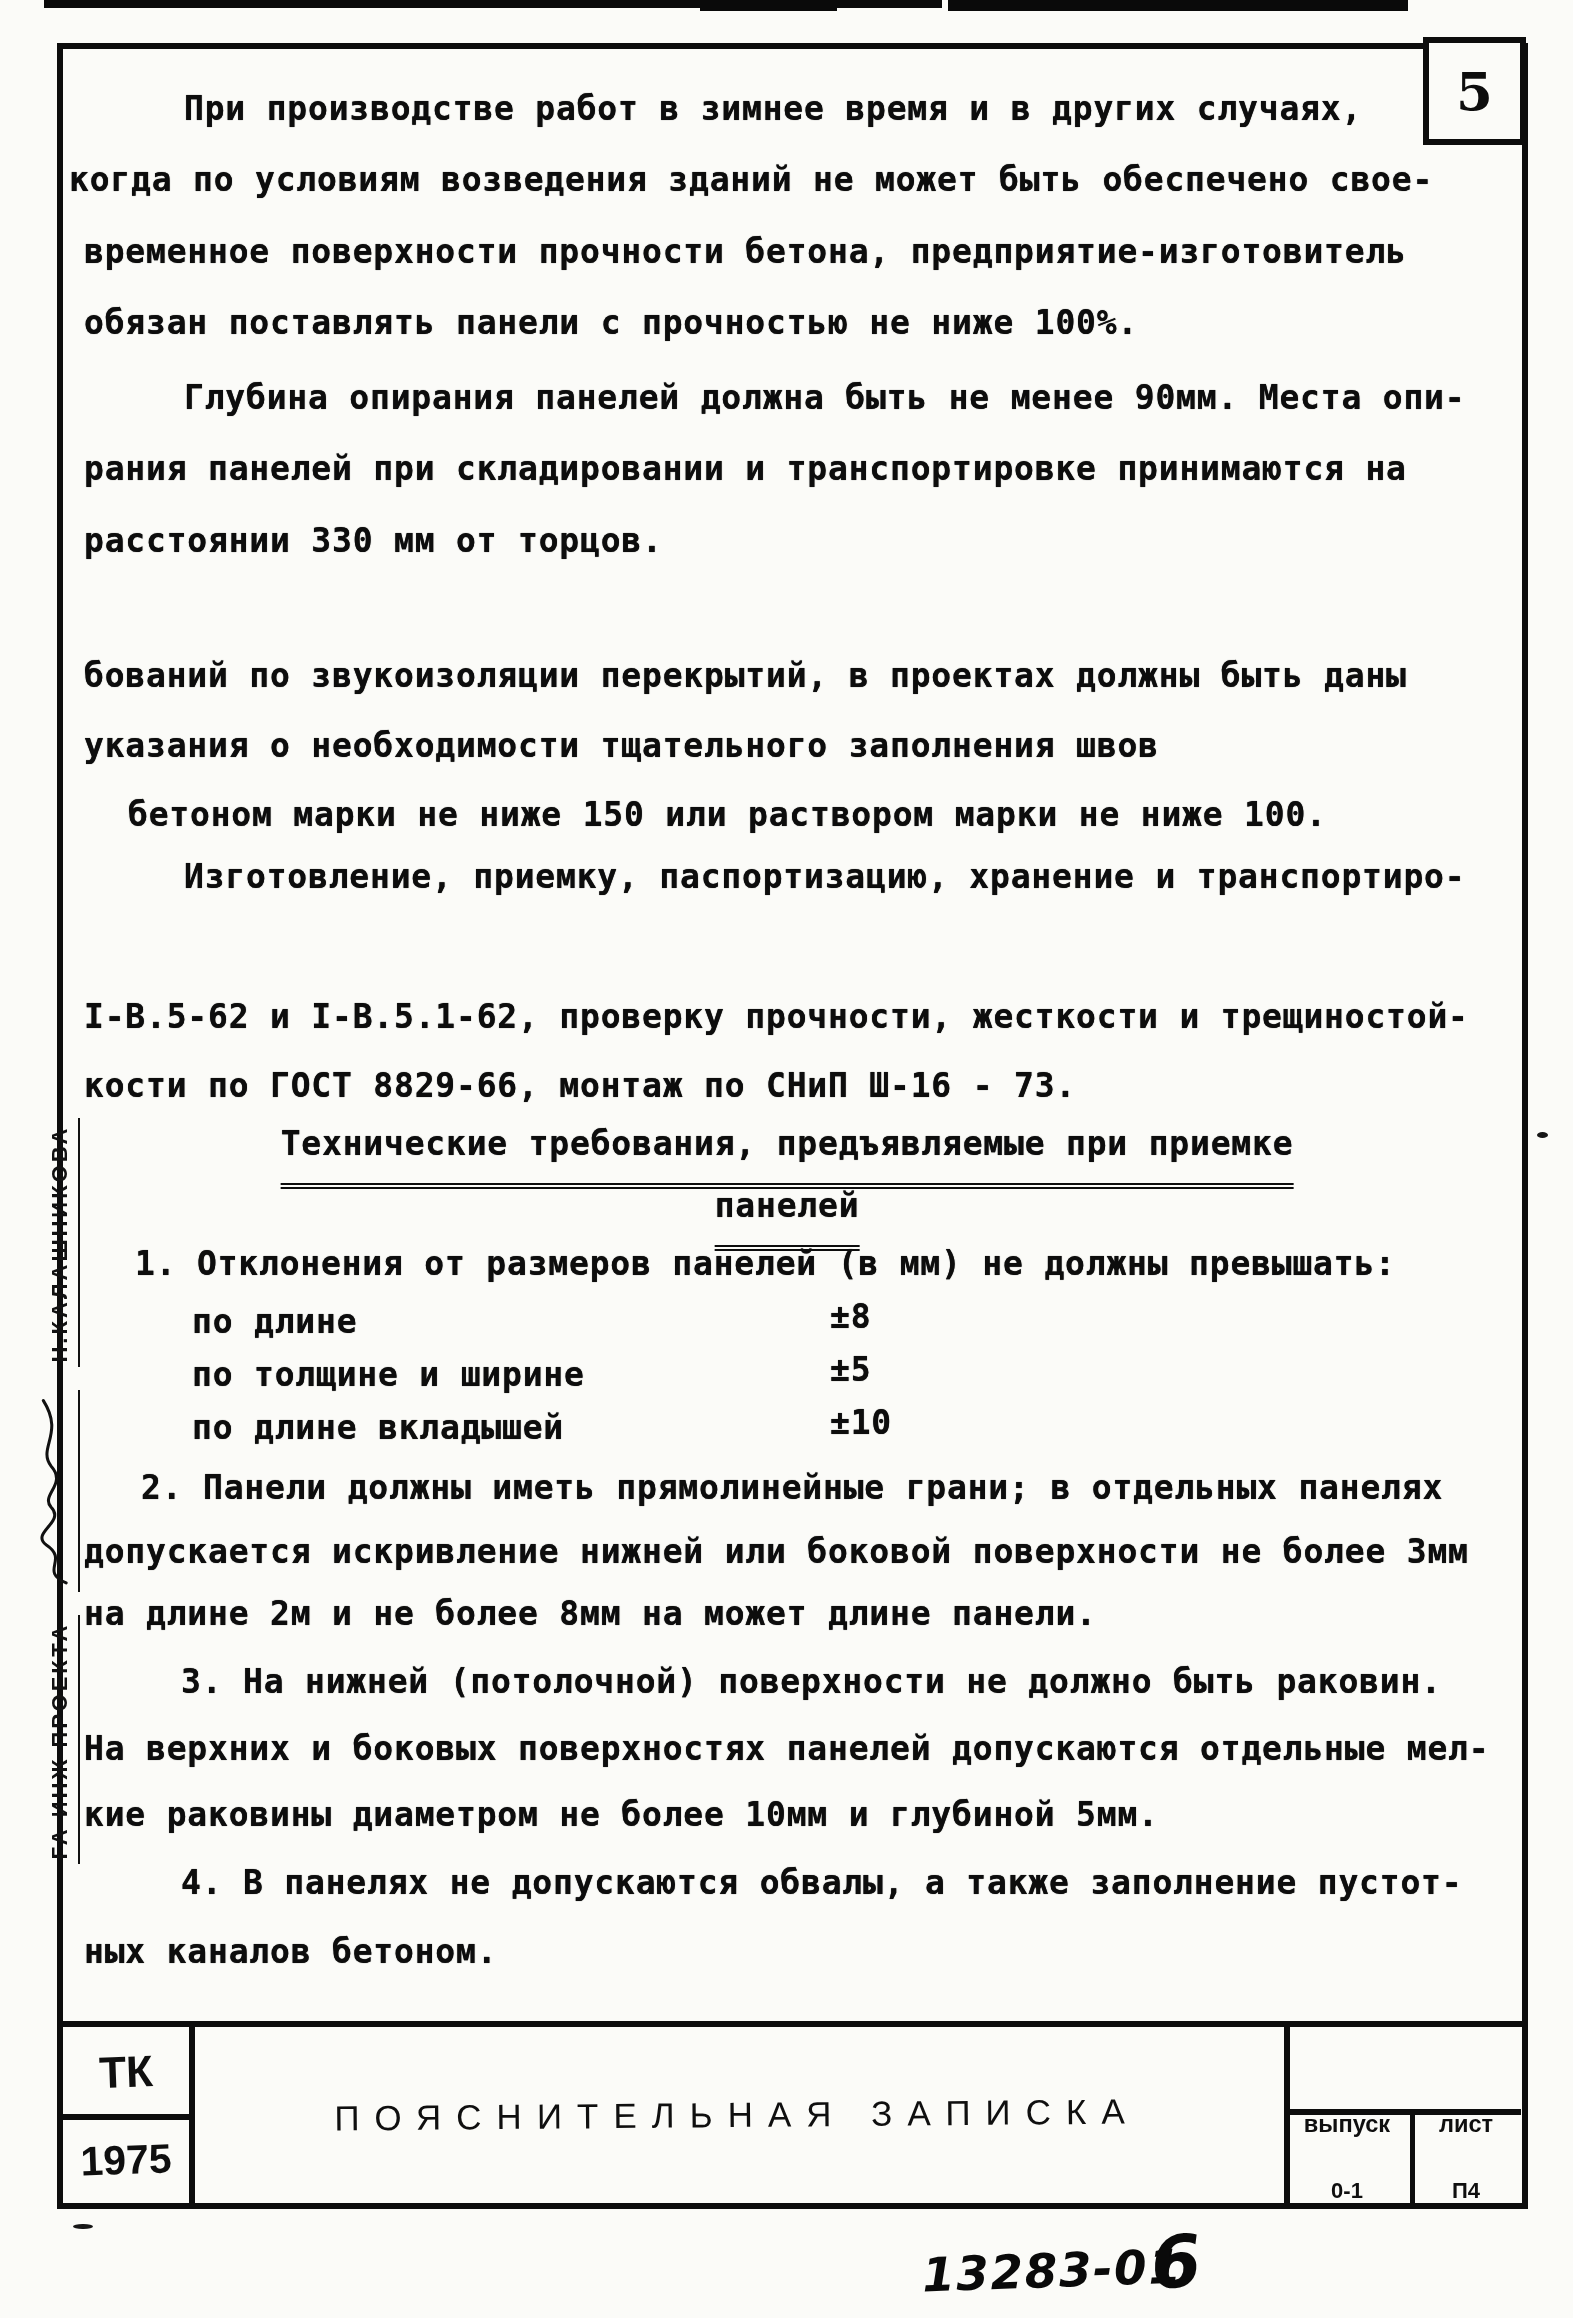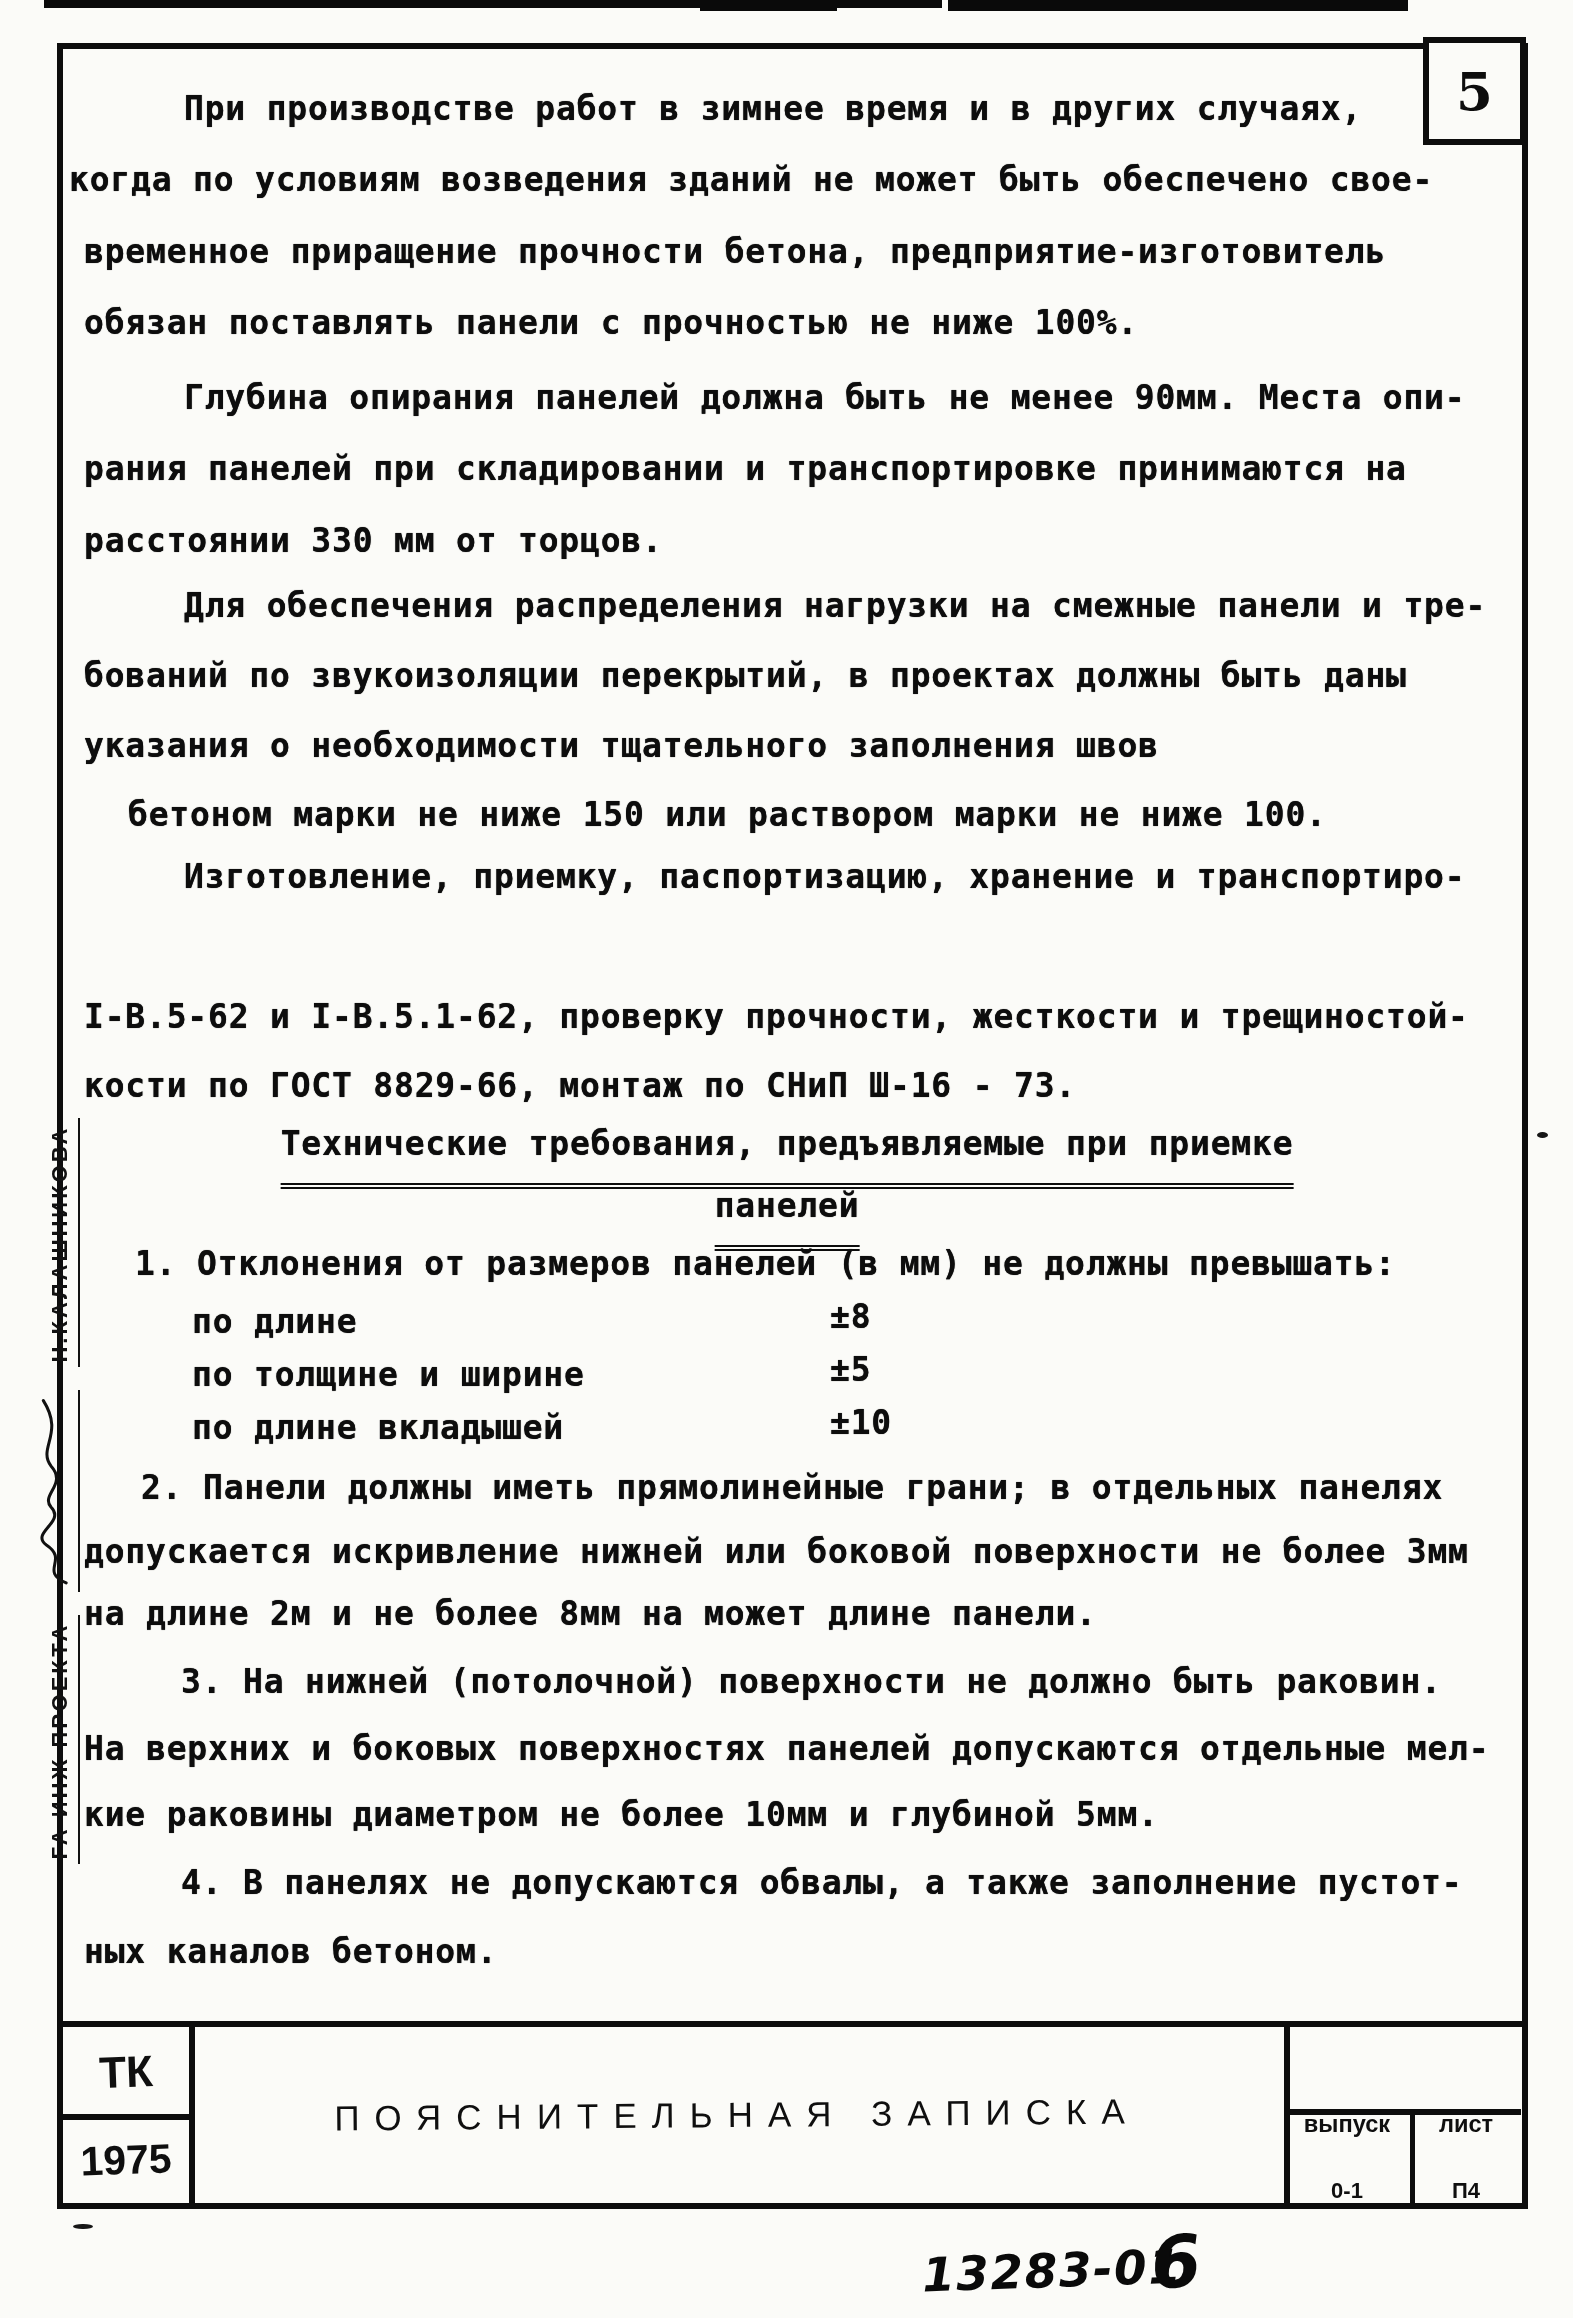--- a/index.html
+++ b/index.html
@@ -101,28 +101,27 @@
   <div class="speck" style="left:73px;top:2224px;width:20px;height:5.3px;"></div>
 
   <div class="frame"></div>
 
   <div class="pnum-box">
     <span>5</span>
   </div>
 
   <div class="tw" style="top:90px;left:184px">При производстве работ в зимнее время и в других случаях,</div>
   <div class="tw" style="top:161px;left:69px">когда по условиям возведения зданий не может быть обеспечено свое-</div>
-  <div class="tw" style="top:233px;left:84px">временное приращение прочности бетона, предприятие-изготовитель</div>
+  <div class="tw" style="top:233px;left:84px">временное поверхности прочности бетона, предприятие-изготовитель</div>
   <div class="tw" style="top:304px;left:84px">обязан поставлять панели с прочностью не ниже 100%.</div>
 
   <div class="tw" style="top:379px;left:184px">Глубина опирания панелей должна быть не менее 90мм. Места опи-</div>
   <div class="tw" style="top:450px;left:84px">рания панелей при складировании и транспортировке принимаются на</div>
   <div class="tw" style="top:522px;left:84px">расстоянии 330 мм от торцов.</div>
 
-  <div class="tw" style="top:587px;left:184px">Для обеспечения распределения нагрузки на смежные панели и тре-</div>
   <div class="tw" style="top:657px;left:84px">бований по звукоизоляции перекрытий, в проектах должны быть даны</div>
   <div class="tw" style="top:727px;left:84px">указания о необходимости тщательного заполнения швов</div>
   <div class="tw" style="top:796px;left:128px">бетоном марки не ниже 150 или раствором марки не ниже 100.</div>
 
   <div class="tw" style="top:858px;left:184px">Изготовление, приемку, паспортизацию, хранение и транспортиро-</div>
   <div class="tw" style="top:998px;left:84px">I-В.5-62 и I-В.5.1-62, проверку прочности, жесткости и трещиностой-</div>
   <div class="tw" style="top:1067px;left:84px">кости по ГОСТ 8829-66, монтаж по СНиП Ш-16 - 73.</div>
 
   <div class="tw center-line" style="top:1125px;">Технические требования, предъявляемые при приемке</div>
   <div class="tw center-line" style="top:1187px;">панелей</div>

